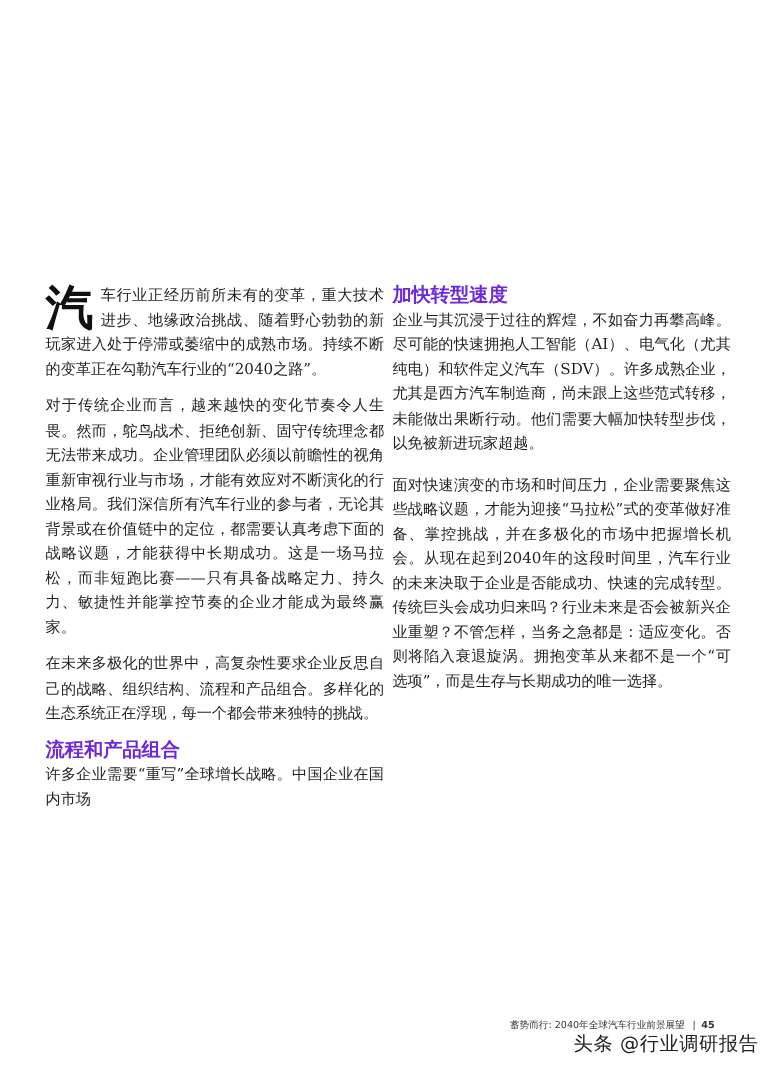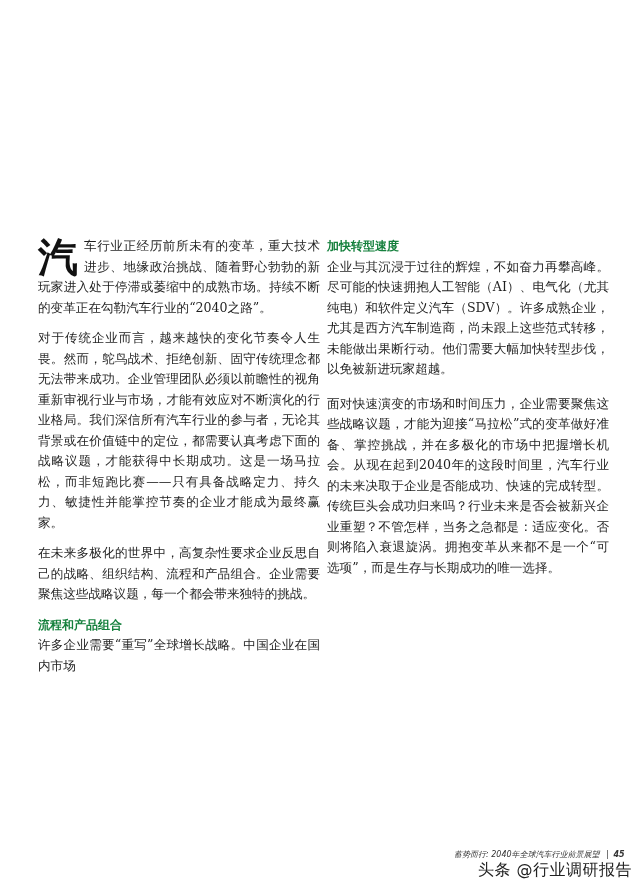--- a/index.html
+++ b/index.html
@@ -3,42 +3,42 @@
   <meta charset="utf-8">
   <style>
     html, body { margin: 0; padding: 0; background: #ffffff; }
     body { width: 640px; height: 893px; position: relative; overflow: hidden;
            font-family: "DejaVu Serif", "Liberation Serif", serif; color: #1f1f1f; }
     .col { position: absolute; top: 236px; width: 282px; font-size: 12.6px; line-height: 20.5px; }
     .col-left { left: 38px; }
     .col-right { left: 327px; }
     .para { margin: 0 0 10px 0; text-align: justify; }
     .heading { font-family: "DejaVu Sans", "Liberation Sans", sans-serif; font-weight: bold;
-               font-size: 12px; line-height: 20.5px; margin: 0; color: #15803d; }
+               font-size: 16px; line-height: 20.5px; margin: 0; color: #6d28d9; }
     .dropcap { float: left; font-size: 40px; line-height: 38px; margin: 2px 6px 0 0;
                font-weight: bold; color: #111; }
-    .footer { position: absolute; left: 454px; top: 849px; font-family: "DejaVu Sans", "Liberation Sans", sans-serif;
-              font-size: 8px; color: #333; white-space: nowrap; font-style: italic; }
+    .footer { position: absolute; left: 425px; top: 849px; font-family: "DejaVu Sans", "Liberation Sans", sans-serif;
+              font-size: 8px; color: #333; white-space: nowrap; }
     .footer .sep { margin: 0 2px 0 4px; }
     .footer .page { font-weight: bold; }
     .watermark { position: absolute; left: 478px; top: 860px; font-family: "DejaVu Sans", "Liberation Sans", sans-serif;
                  font-size: 16px; color: #222; white-space: nowrap;
                  text-shadow: 0 0 1px #fff, 0 0 2px #fff; letter-spacing: 0.5px; }
     .gap { height: 4px; }
   </style>
 </head>
 <body>
 
 <div class="col col-left">
   <p class="para">
     <span class="dropcap">汽</span>
     <span>车行业正经历前所未有的变革，重大技术进步、地缘政治挑战、随着野心勃勃的新玩家进入处于停滞或萎缩中的成熟市场。持续不断的变革正在勾勒汽车行业的“2040之路”。</span>
   </p>
   <p class="para">对于传统企业而言，越来越快的变化节奏令人生畏。然而，鸵鸟战术、拒绝创新、固守传统理念都无法带来成功。企业管理团队必须以前瞻性的视角重新审视行业与市场，才能有效应对不断演化的行业格局。我们深信所有汽车行业的参与者，无论其背景或在价值链中的定位，都需要认真考虑下面的战略议题，才能获得中长期成功。这是一场马拉松，而非短跑比赛——只有具备战略定力、持久力、敏捷性并能掌控节奏的企业才能成为最终赢家。</p>
-  <p class="para">在未来多极化的世界中，高复杂性要求企业反思自己的战略、组织结构、流程和产品组合。企业需要聚焦这些战略议题，每一个都会带来独特的挑战。</p>
+  <p class="para">在未来多极化的世界中，高复杂性要求企业反思自己的战略、组织结构、流程和产品组合。多样化的生态系统正在浮现，每一个都会带来独特的挑战。</p>
   <h3 class="heading">流程和产品组合</h3>
   <p class="para">许多企业需要“重写”全球增长战略。中国企业在国内市场</p>
 </div>
 
 <div class="col col-right">
   <h3 class="heading">加快转型速度</h3>
   <p class="para">企业与其沉浸于过往的辉煌，不如奋力再攀高峰。尽可能的快速拥抱人工智能（AI）、电气化（尤其纯电）和软件定义汽车（SDV）。许多成熟企业，尤其是西方汽车制造商，尚未跟上这些范式转移，未能做出果断行动。他们需要大幅加快转型步伐，以免被新进玩家超越。</p>
   <div class="gap"></div>
   <p class="para">面对快速演变的市场和时间压力，企业需要聚焦这些战略议题，才能为迎接“马拉松”式的变革做好准备、掌控挑战，并在多极化的市场中把握增长机会。从现在起到2040年的这段时间里，汽车行业的未来决取于企业是否能成功、快速的完成转型。传统巨头会成功归来吗？行业未来是否会被新兴企业重塑？不管怎样，当务之急都是：适应变化。否则将陷入衰退旋涡。拥抱变革从来都不是一个“可选项”，而是生存与长期成功的唯一选择。</p>
 </div>

